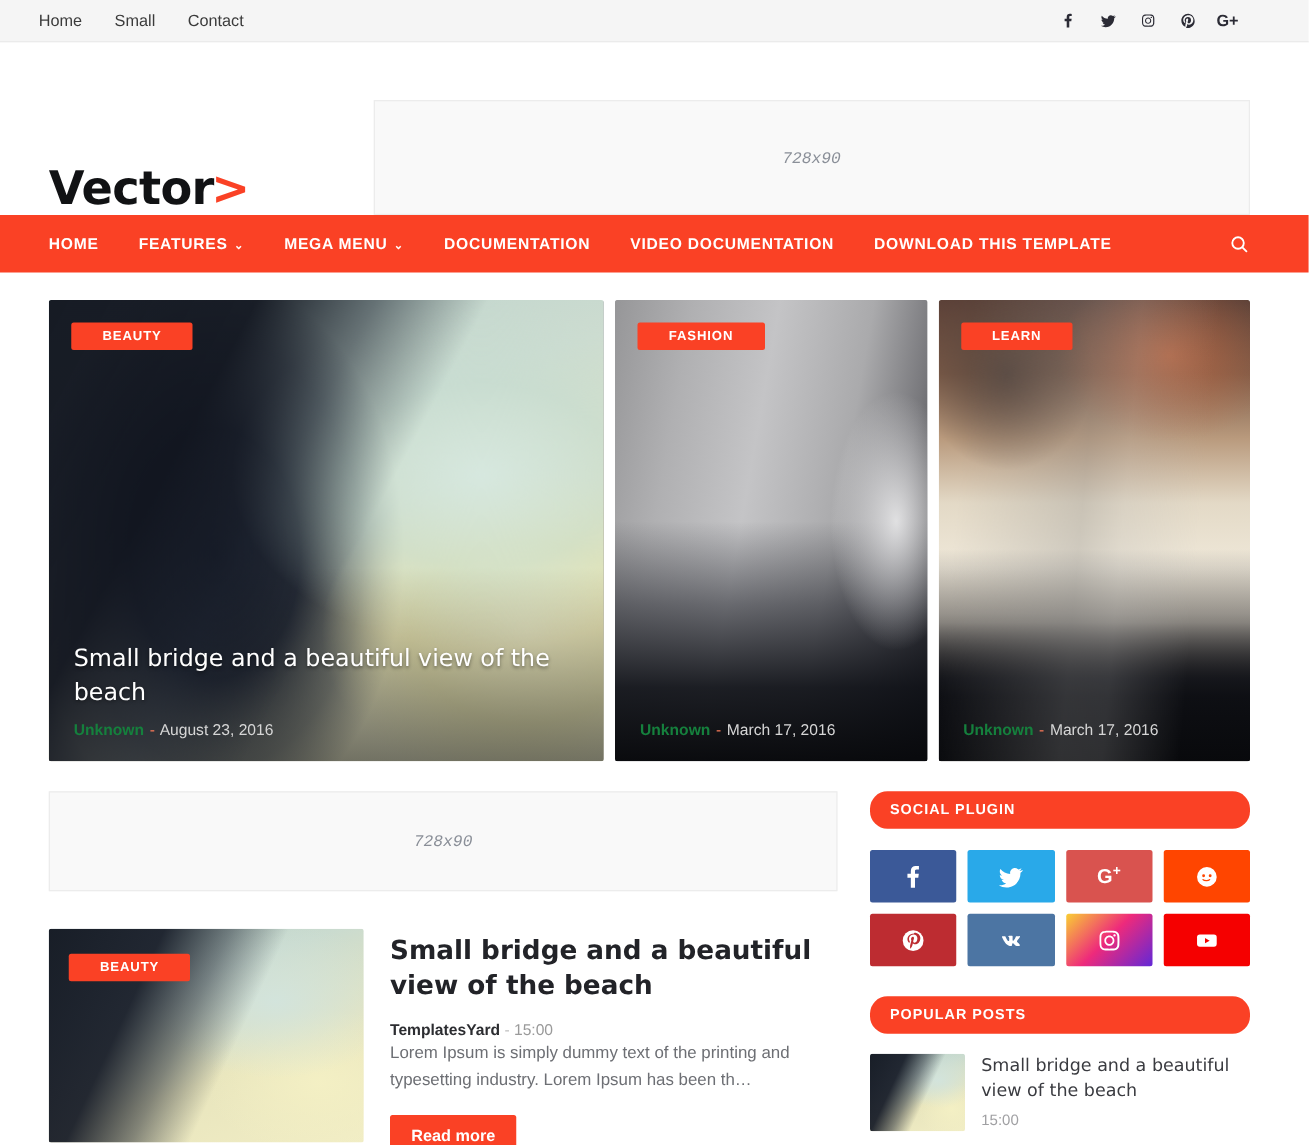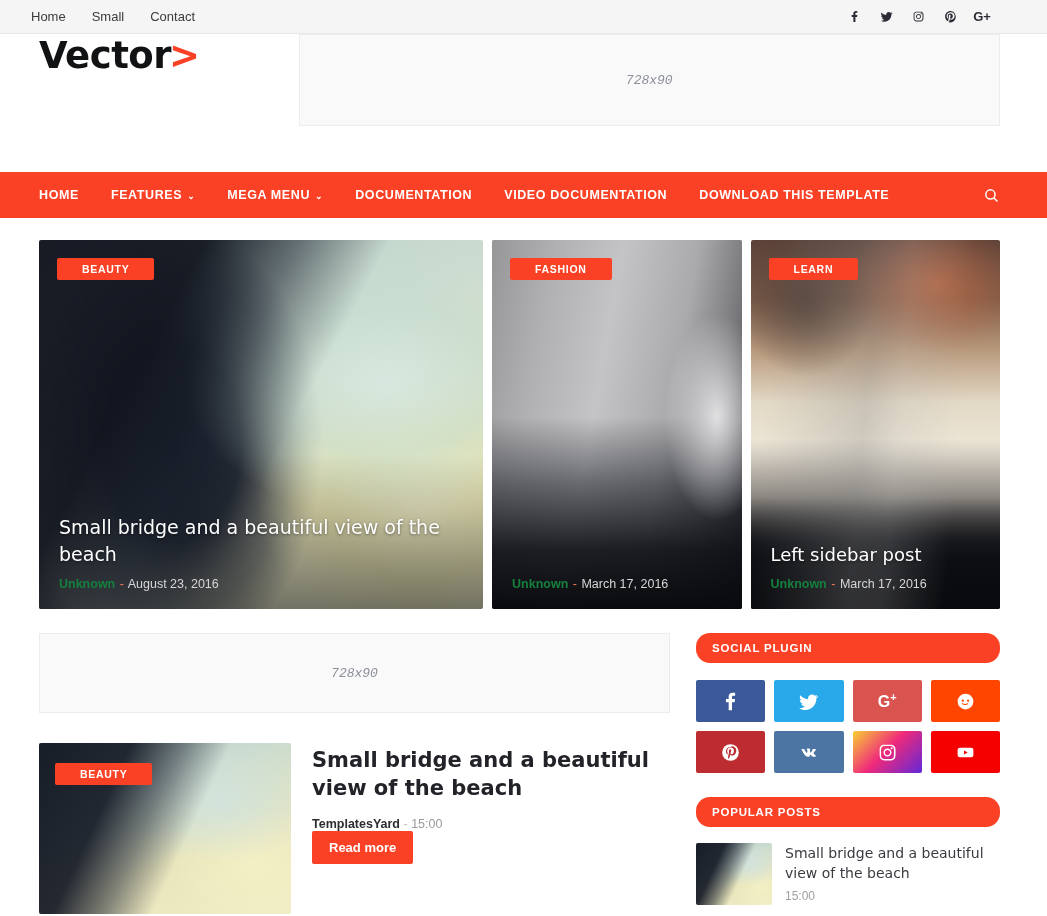--- a/index.html
+++ b/index.html
@@ -24,21 +24,21 @@
     font-size: 13px; color: #3b3b3b; text-decoration: none;
     font-family: "Liberation Sans", sans-serif;
   }
   .topbar-social { margin-left: auto; display: flex; gap: 18px; align-items:center; padding-right: 38px;}
   .topbar-social .si { width: 14px; height: 14px; display:flex; align-items:center; justify-content:center; color:#2b2b35; }
   .topbar-social .si svg { width: 13px; height: 13px; fill: #2b2b35; }
 
   
   .header {
     height: 138px;
-    display: flex; align-items: flex-start;
+    display: flex; align-items: flex-end;
     padding: 0 47px 0 39px;
     background: #fff;
   }
   .logo {
     font-size: 37px; font-weight: bold; color: #111214;
     letter-spacing: -0.5px; display:flex; align-items:center;
     font-family: "DejaVu Sans", sans-serif;
   }
   .logo-chevron {
     color: #fa4125; font-size: 37px; font-weight: bold; margin-left: -2px;
@@ -329,21 +329,20 @@
           <span class="dash">-</span>
           <span>March 17, 2016</span>
         </div>
       </div>
     </div>
 
     <div class="fcard small">
       <div class="img-pen"></div>
       <span class="badge">LEARN</span>
       <div class="meta-wrap">
-        <div class="ftitle">Left sidebar post</div>
         <div class="fmeta">
           <span class="author">Unknown</span>
           <span class="dash">-</span>
           <span>March 17, 2016</span>
         </div>
       </div>
     </div>
 
   </div>
 
@@ -359,20 +358,21 @@
           <div class="img-thumb-propeller"></div>
           <span class="badge">BEAUTY</span>
         </div>
         <div class="post-body">
           <div class="post-title">Small bridge and a beautiful view of the beach</div>
           <div class="post-meta">
             <span class="author">TemplatesYard</span>
             <span class="dash">-</span>
             <span>15:00</span>
           </div>
+          <div class="post-excerpt">Lorem Ipsum is simply dummy text of the printing and typesetting industry. Lorem Ipsum has been th…</div>
           <span class="read-more">Read more</span>
         </div>
       </div>
     </div>
 
     <div class="side-col">
 
       <div class="widget">
         <div class="widget-title">SOCIAL PLUGIN</div>
         <div class="social-grid">

